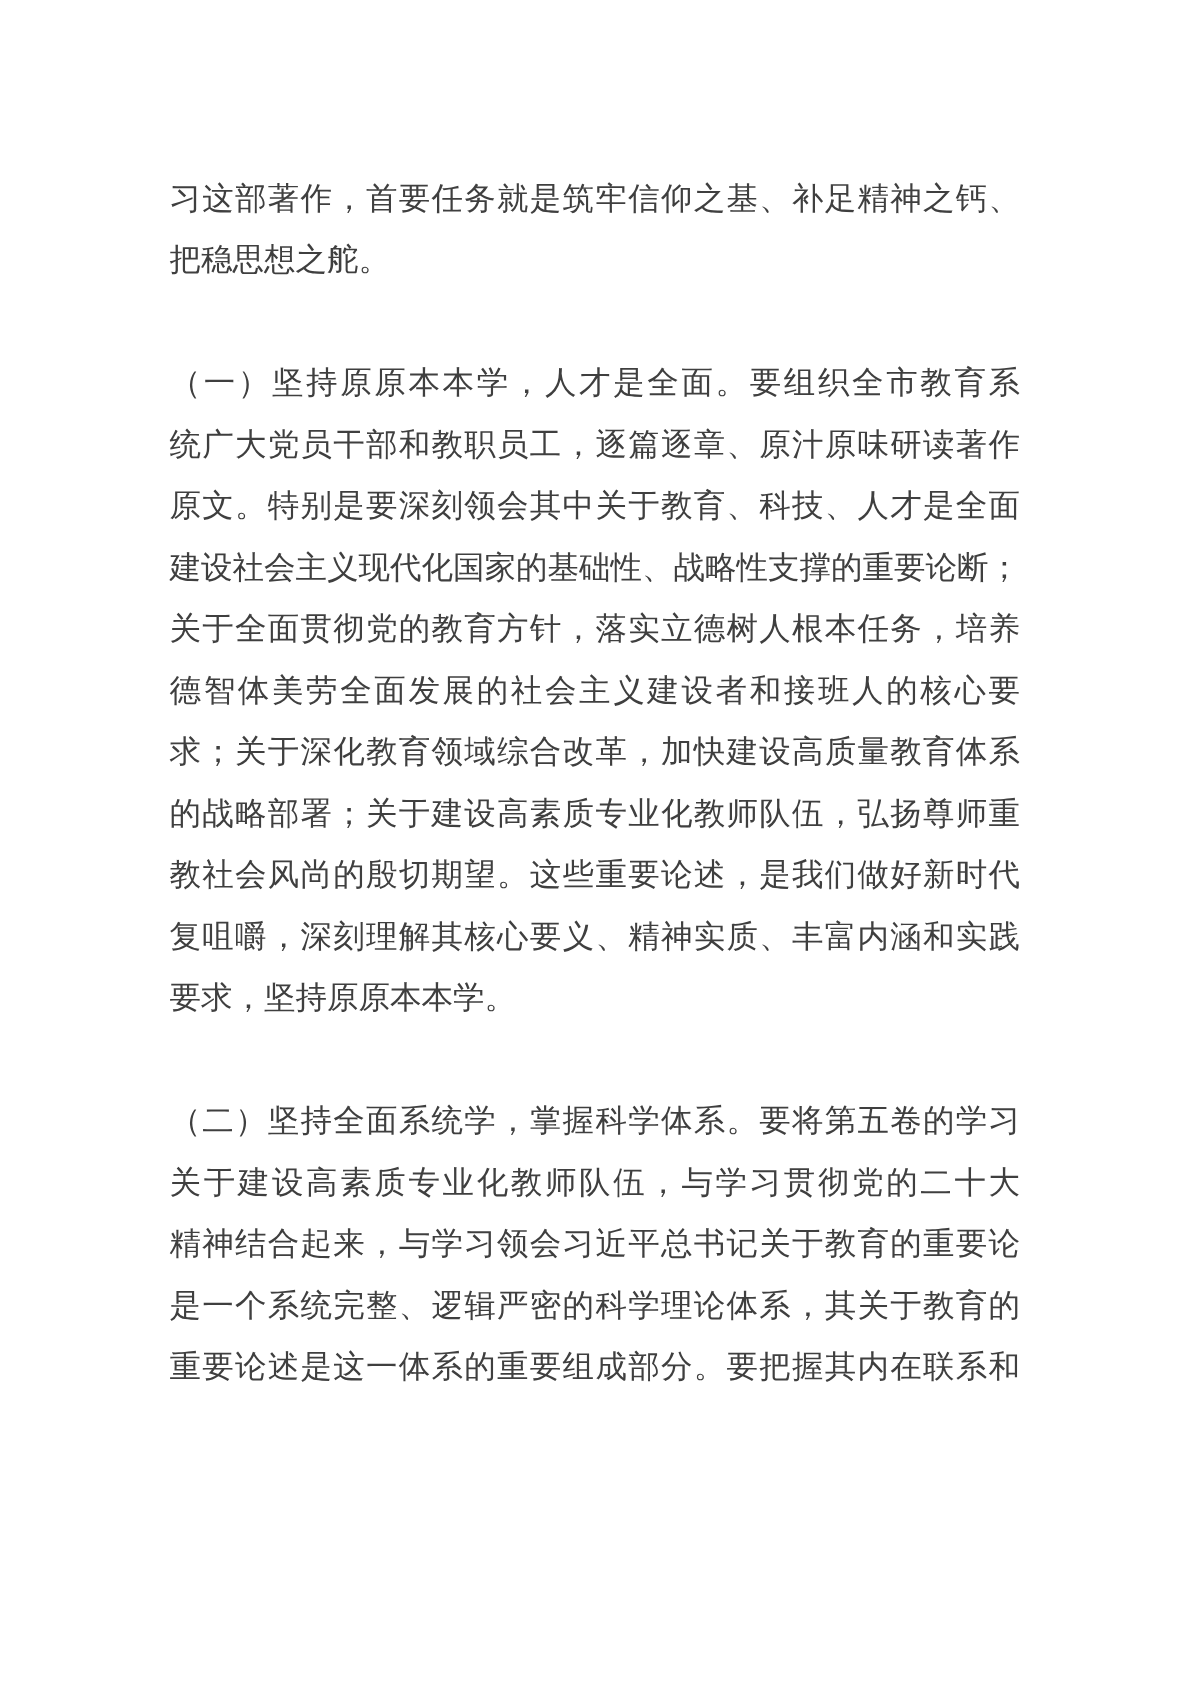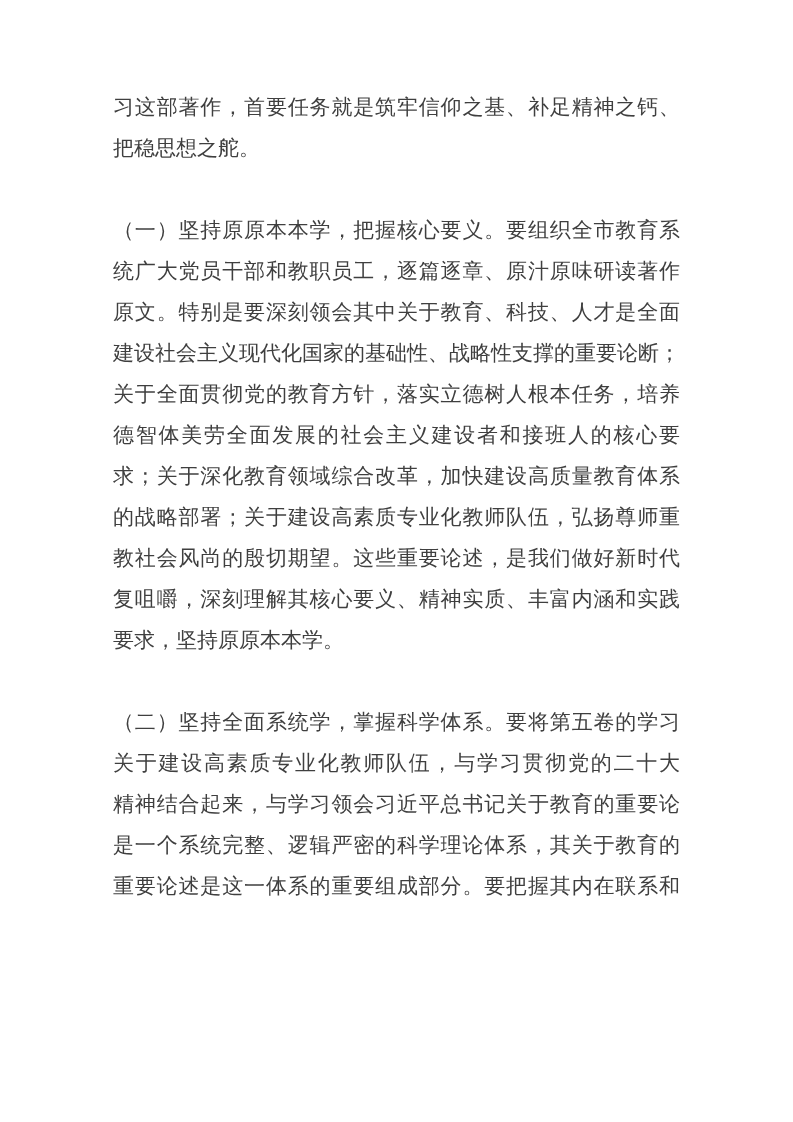--- a/index.html
+++ b/index.html
@@ -10,21 +10,21 @@
   .page {
     position: relative;
     width: 793px;
     height: 1122px;
     background: #ffffff;
     overflow: hidden;
   }
   .textblock {
     position: absolute;
     left: 113px;
-    top: 87px;
+    top: 112px;
     width: 567px;
     font-family: "DejaVu Serif", "Liberation Serif", serif;
     font-size: 21px;
     color: #3f3f3f;
   }
   .para {
     margin: 0 0 41px 0;
     padding: 0;
   }
   .para:last-child {
@@ -50,21 +50,21 @@
 
 <div class="page">
   <div class="textblock">
 
     <p class="para">
       <span class="line">习这部著作，首要任务就是筑牢信仰之基、补足精神之钙、</span>
       <span class="line short">把稳思想之舵。</span>
     </p>
 
     <p class="para">
-      <span class="line">（一）坚持原原本本学，把握核心要义。要组织全市教育系</span>
+      <span class="line">（一）坚持原原本本学，人才是全面。要组织全市教育系</span>
       <span class="line">统广大党员干部和教职员工，逐篇逐章、原汁原味研读著作</span>
       <span class="line">原文。特别是要深刻领会其中关于教育、科技、人才是全面</span>
       <span class="line">建设社会主义现代化国家的基础性、战略性支撑的重要论断；</span>
       <span class="line">关于全面贯彻党的教育方针，落实立德树人根本任务，培养</span>
       <span class="line">德智体美劳全面发展的社会主义建设者和接班人的核心要</span>
       <span class="line">求；关于深化教育领域综合改革，加快建设高质量教育体系</span>
       <span class="line">的战略部署；关于建设高素质专业化教师队伍，弘扬尊师重</span>
       <span class="line">教社会风尚的殷切期望。这些重要论述，是我们做好新时代</span>
       <span class="line">复咀嚼，深刻理解其核心要义、精神实质、丰富内涵和实践</span>
       <span class="line short">要求，坚持原原本本学。</span>

